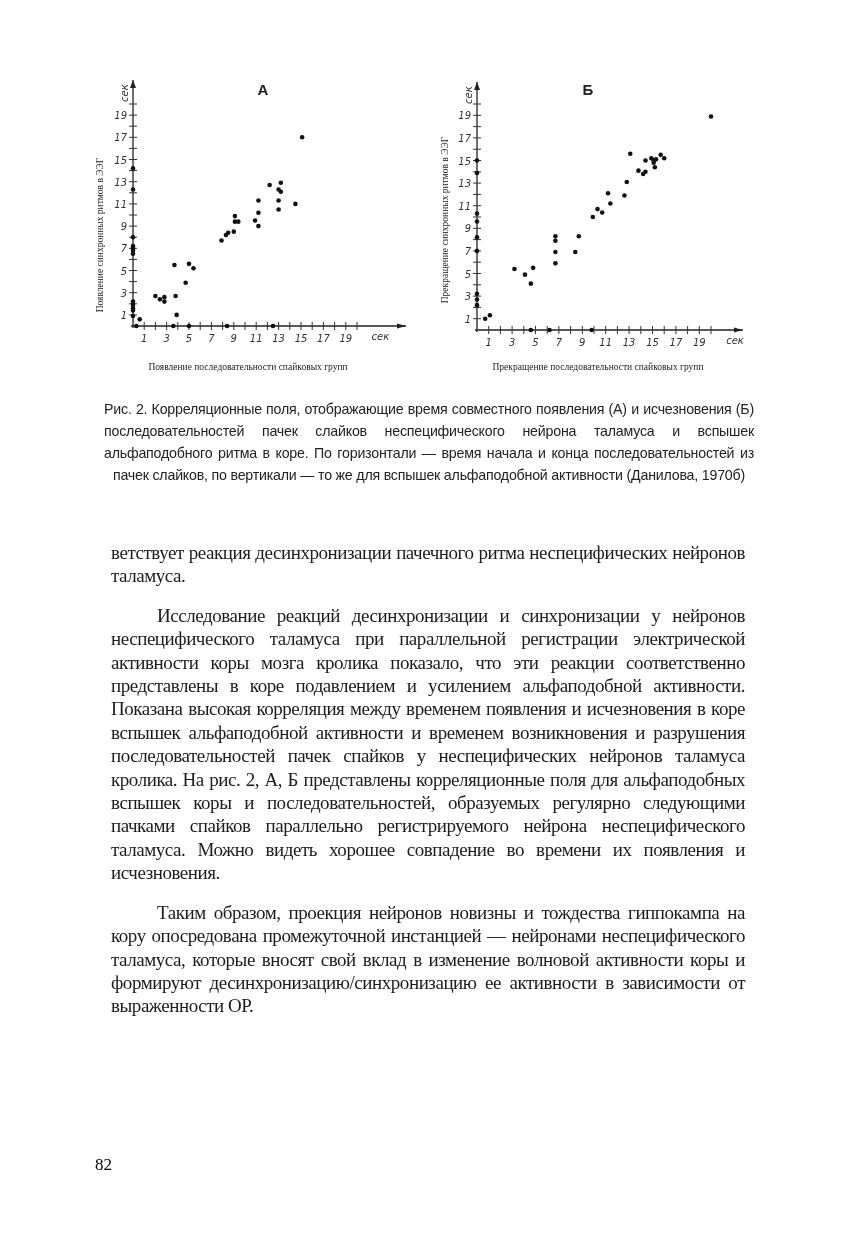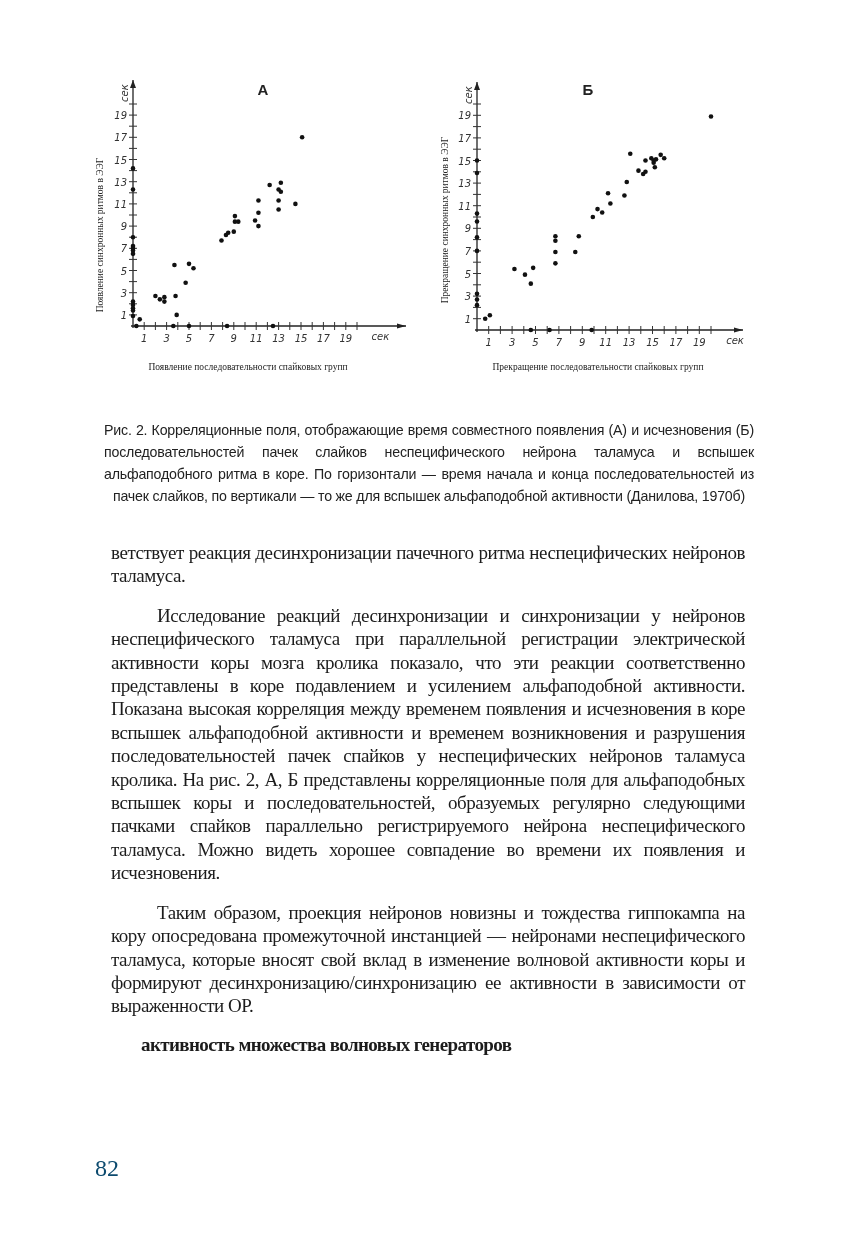--- a/index.html
+++ b/index.html
@@ -1,24 +1,24 @@
 <!DOCTYPE html>
 <html><head>
 <meta charset="utf-8">
 <style>
   html, body { margin: 0; padding: 0; background: #ffffff; }
   body { width: 856px; height: 1240px; position: relative; overflow: hidden; color: #1a1a1a; font-family: "Liberation Serif", serif; }
   .figure { position: absolute; left: 88px; top: 70px; width: 690px; height: 310px; }
   .figure svg { position: absolute; left: 0; top: 0; }
-  .caption { position: absolute; left: 104px; top: 398px; width: 650px; font-family: "Liberation Sans", sans-serif; font-stretch: condensed; font-size: 14.2px; line-height: 22px; text-align: justify; text-align-last: center; letter-spacing: -0.2px; color: #222; margin-top: 21px; }
+  .caption { position: absolute; left: 104px; top: 398px; width: 650px; font-family: "Liberation Sans", sans-serif; font-stretch: condensed; font-size: 14.2px; line-height: 22px; text-align: justify; text-align-last: center; letter-spacing: -0.2px; color: #222; }
   .body-text { position: absolute; left: 95px; top: 525px; width: 666px; font-size: 19px; line-height: 23.4px; text-align: justify; color: #1c1c1c; letter-spacing: -0.45px; }
   .body-text p { margin: 16px; text-indent: 46px; }
   .body-text p.noindent { text-indent: 0; }
   .heading { margin: 14px 0 12px 46px; font-weight: bold; font-size: 19px; line-height: 22px; text-align: left; letter-spacing: -0.6px; }
-  .page-number { position: absolute; left: 95px; top: 1155px; font-size: 24px; color: #0c4a6e; }
+  .page-number { position: absolute; left: 95px; top: 1155px; font-size: 17px; color: #000000; }
   .ax-text { font-family: "DejaVu Sans", sans-serif; font-style: italic; font-size: 10px; fill: #333; }
   .panel-letter { font-family: "Liberation Sans", sans-serif; font-weight: bold; font-size: 15px; fill: #222; }
   .axis-title { font-family: "Liberation Serif", serif; font-size: 9.5px; fill: #222; }
 </style>
 </head>
 <body>
 
 <div class="figure">
   <svg id="chart-a" width="345" height="310">
       <line x1="45" y1="258" x2="45" y2="10" stroke="#222" stroke-width="1.3"></line>
@@ -255,17 +255,16 @@
     </svg>
 </div>
 
 <div class="caption">Рис. 2. Корреляционные поля, отображающие время совместного появления (А) и исчезновения (Б) последовательностей пачек слайков неспецифического нейрона таламуса и вспышек альфаподобного ритма в коре. По горизонтали — время начала и конца последовательностей из пачек слайков, по вертикали — то же для вспышек альфаподобной активности (Данилова, 1970б)</div>
 
 <div class="body-text">
   <p class="noindent">ветствует реакция десинхронизации пачечного ритма неспецифических нейронов таламуса.</p>
   <p>Исследование реакций десинхронизации и синхронизации у нейронов неспецифического таламуса при параллельной регистрации электрической активности коры мозга кролика показало, что эти реакции соответственно представлены в коре подавлением и усилением альфаподобной активности. Показана высокая корреляция между временем появления и исчезновения в коре вспышек альфаподобной активности и временем возникновения и разрушения последовательностей пачек спайков у неспецифических нейронов таламуса кролика. На рис. 2, А, Б представлены корреляционные поля для альфаподобных вспышек коры и последовательностей, образуемых регулярно следующими пачками спайков параллельно регистрируемого нейрона неспецифического таламуса. Можно видеть хорошее совпадение во времени их появления и исчезновения.</p>
   <p>Таким образом, проекция нейронов новизны и тождества гиппокампа на кору опосредована промежуточной инстанцией — нейронами неспецифического таламуса, которые вносят свой вклад в изменение волновой активности коры и формируют десинхронизацию/синхронизацию ее активности в зависимости от выраженности ОР.</p>
   <div class="heading">
-    <div>активность множества волновых генераторов</div>
   </div>
 </div>
 
 <div class="page-number">82</div>
 
 </body></html>

